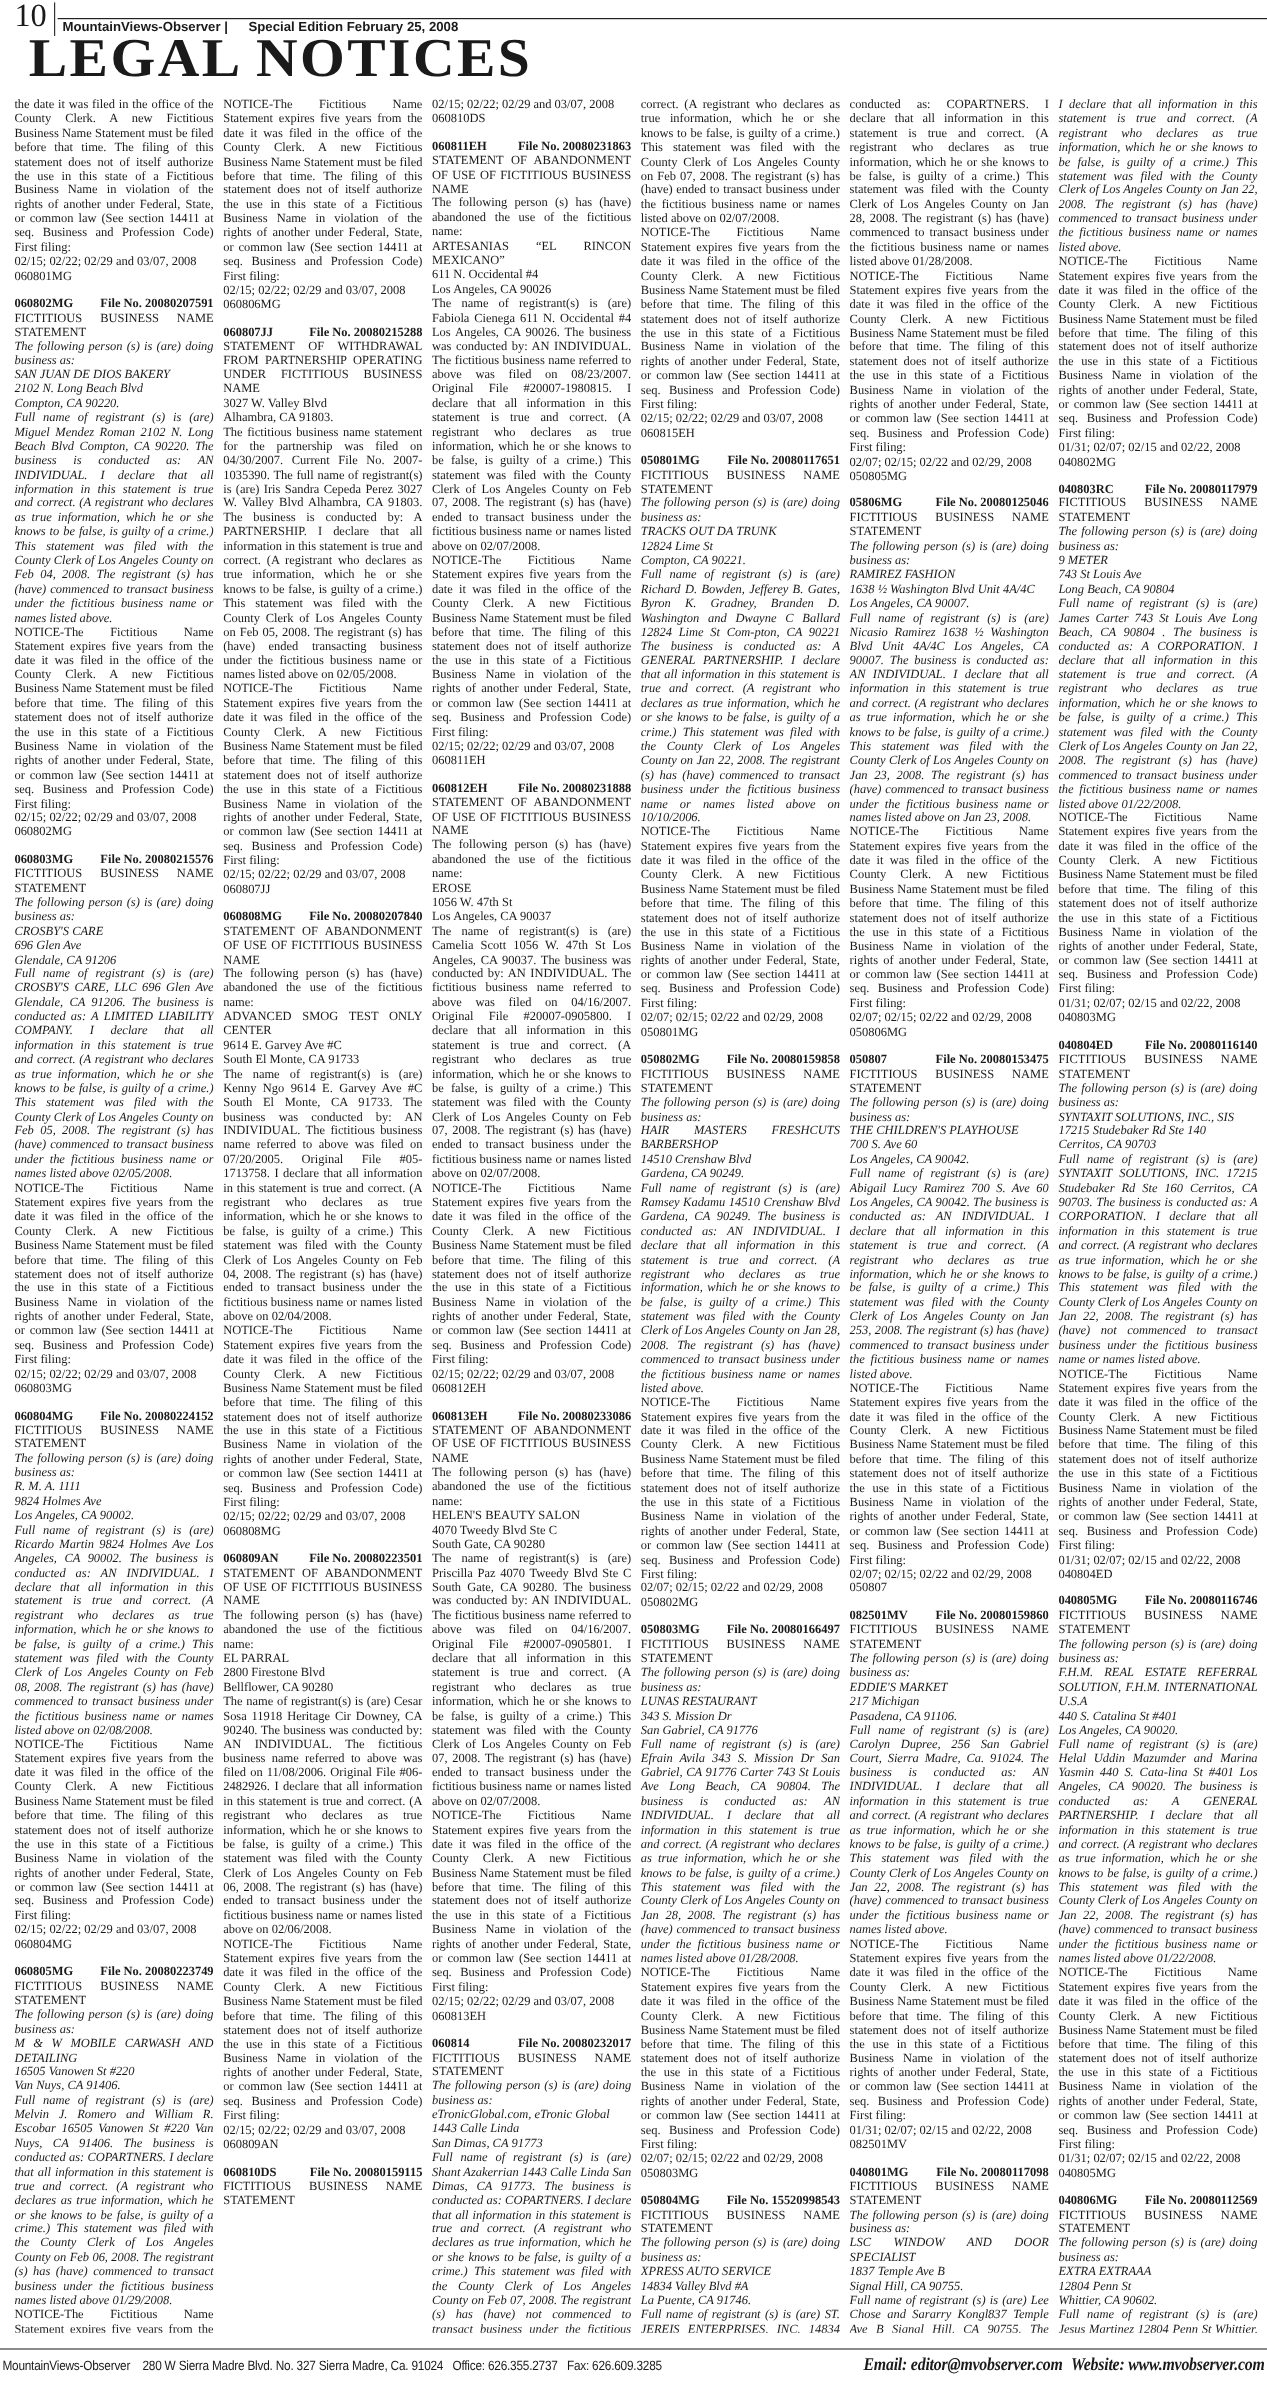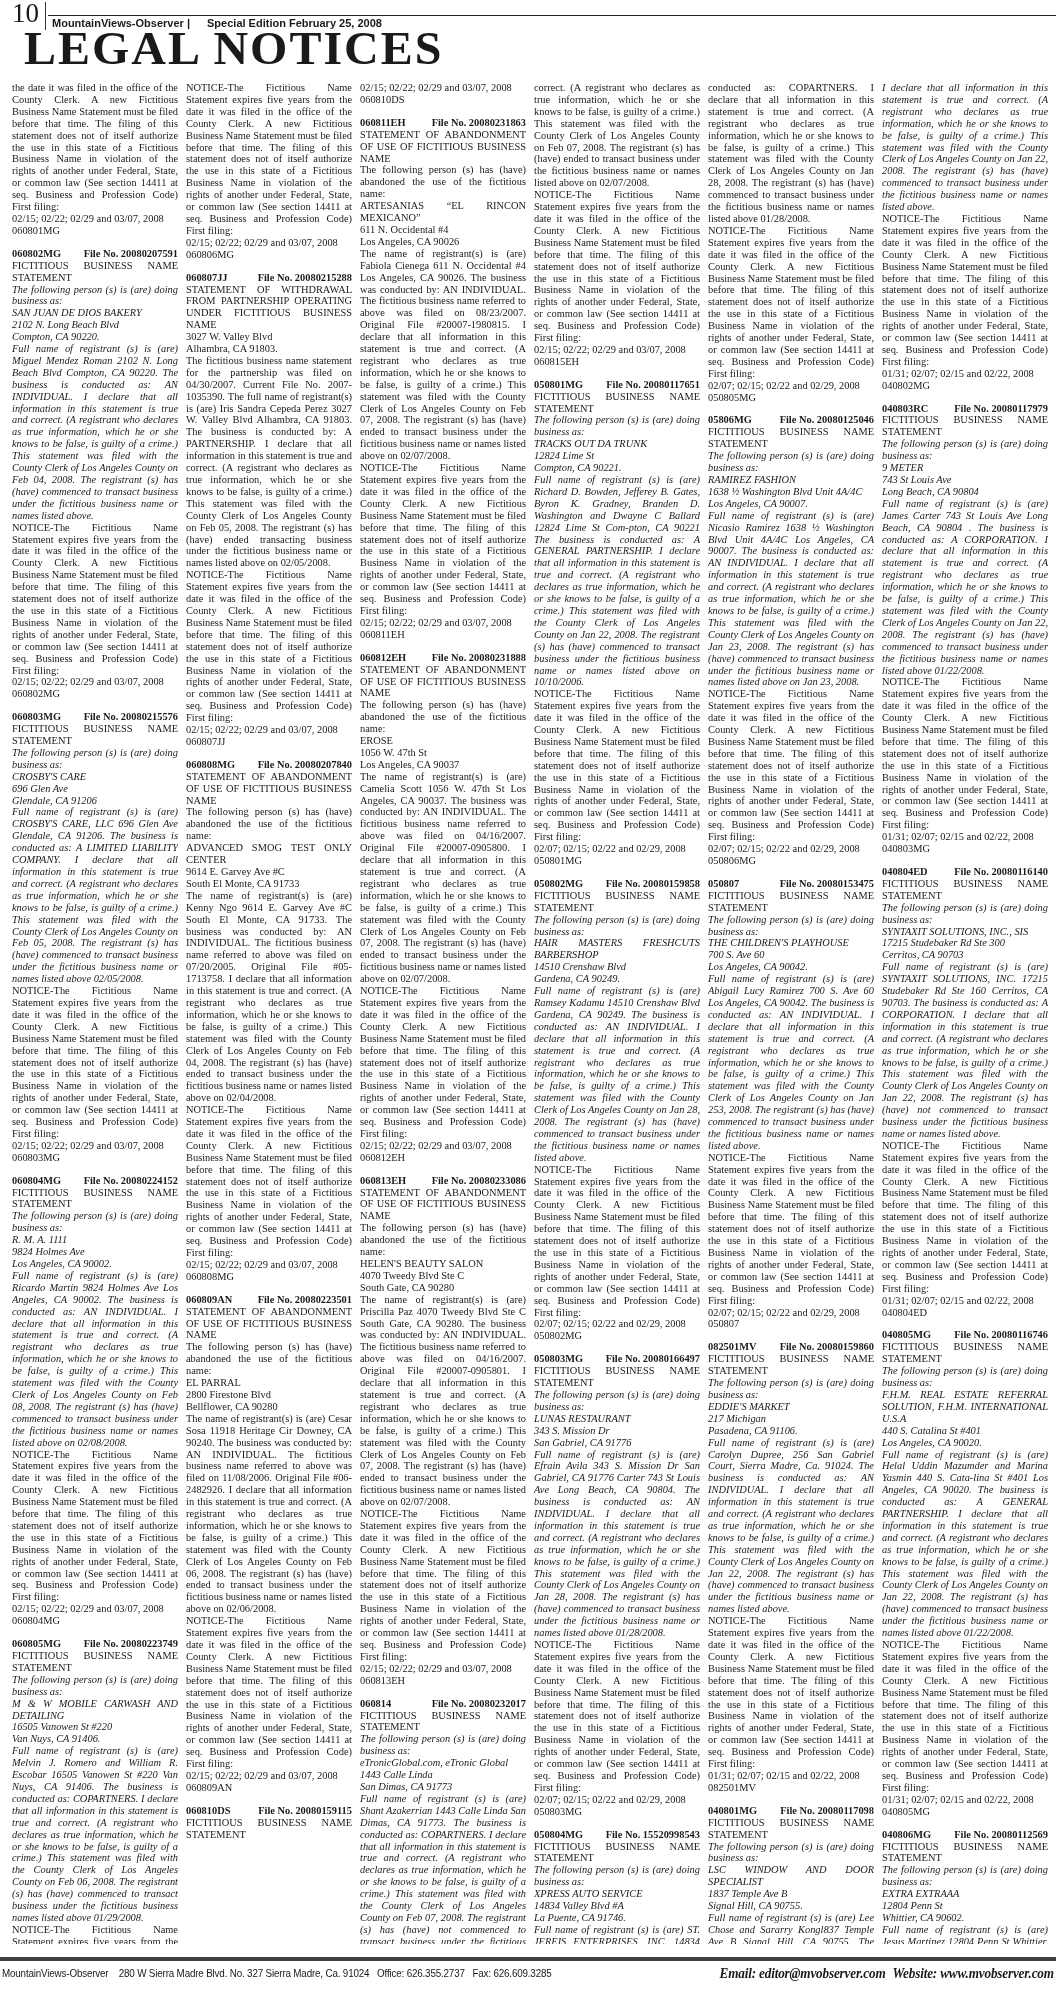--- a/index.html
+++ b/index.html
@@ -11,21 +11,21 @@
   .paper-line { position: absolute; left: 40px; top: 17px; font-family: "Liberation Sans", sans-serif; font-weight: bold; font-size: 11px; }
   .paper-line span { margin-right: 14px; }
   .title { position: absolute; left: 12px; top: 28px; font-family: "Liberation Serif", serif; font-weight: bold; font-size: 48px; line-height: 44px; letter-spacing: 2px; transform: scaleY(0.95); transform-origin: left top; }
   .cols { position: absolute; left: 12px; top: 82px; width: 1040px; height: 1862px; display: flex; gap: 8px; overflow: hidden; }
   .col { width: 166px; font-size: 10.4px; line-height: 11.9px; text-align: justify; overflow: hidden; }
   .col p { margin: 0; }
   .notice { margin-bottom: 11px; }
   .hdr { font-weight: bold; display: flex; justify-content: space-between; }
   .heading { font-weight: normal; text-transform: uppercase; text-align: justify; text-align-last: justify; }
   .it { font-style: italic; }
-  .footer { position: absolute; left: 0; top: 1957px; width: 1056px; height: 28px; border-top: 4px solid #404040; display: flex; align-items: center; justify-content: space-between; white-space: nowrap; padding: 0 2px; box-sizing: border-box; }
+  .footer { position: absolute; left: 0; top: 1957px; width: 1056px; height: 28px; border-top: 1px solid #404040; display: flex; align-items: center; justify-content: space-between; white-space: nowrap; padding: 0 2px; box-sizing: border-box; }
   .footer .plain { font-family: "Liberation Sans", sans-serif; font-size: 11.2px; letter-spacing: -0.2px; transform: scaleX(0.88); transform-origin: left center; }
   .footer .bold { font-family: "Liberation Serif", serif; font-style: italic; font-weight: bold; font-size: 15px; letter-spacing: -0.2px; }
   .footer .right { display: flex; gap: 8px; transform: scaleX(0.88); transform-origin: right center; }
 </style>
 </head>
 <body>
 
 <div class="masthead">
   <div class="page-num">10</div>
   <div class="vrule"></div>
@@ -376,21 +376,21 @@
         <p>040803MG</p>
       </div>
       <div class="notice">
         <div class="hdr">
           <span>040804ED</span>
           <span>File No. 20080116140</span>
         </div>
         <p class="heading">FICTITIOUS BUSINESS NAME STATEMENT</p>
         <p class="it">The following person (s) is (are) doing business as:</p>
         <p class="it">SYNTAXIT SOLUTIONS, INC., SIS</p>
-        <p class="it">17215 Studebaker Rd Ste 300</p>
+        <p class="it">17215 Studebaker Rd Ste 140</p>
         <p class="it">Cerritos, CA 90703</p>
         <p class="it">Full name of registrant (s) is (are) SYNTAXIT SOLUTIONS, INC. 17215 Studebaker Rd Ste 160 Cerritos, CA 90703. The business is conducted as: A CORPORATION. I declare that all information in this statement is true and correct. (A registrant who declares as true information, which he or she knows to be false, is guilty of a crime.) This statement was filed with the County Clerk of Los Angeles County on Jan 22, 2008. The registrant (s) has (have) not commenced to transact business under the fictitious business name or names listed above.</p>
         <p>NOTICE-The Fictitious Name Statement expires five years from the date it was filed in the office of the County Clerk. A new Fictitious Business Name Statement must be filed before that time. The filing of this statement does not of itself authorize the use in this state of a Fictitious Business Name in violation of the rights of another under Federal, State, or common law (See section 14411 at seq. Business and Profession Code) First filing:</p>
         <p>01/31; 02/07; 02/15 and 02/22, 2008</p>
         <p>040804ED</p>
       </div>
       <div class="notice">
         <div class="hdr">
           <span>040805MG</span>
           <span>File No. 20080116746</span>

